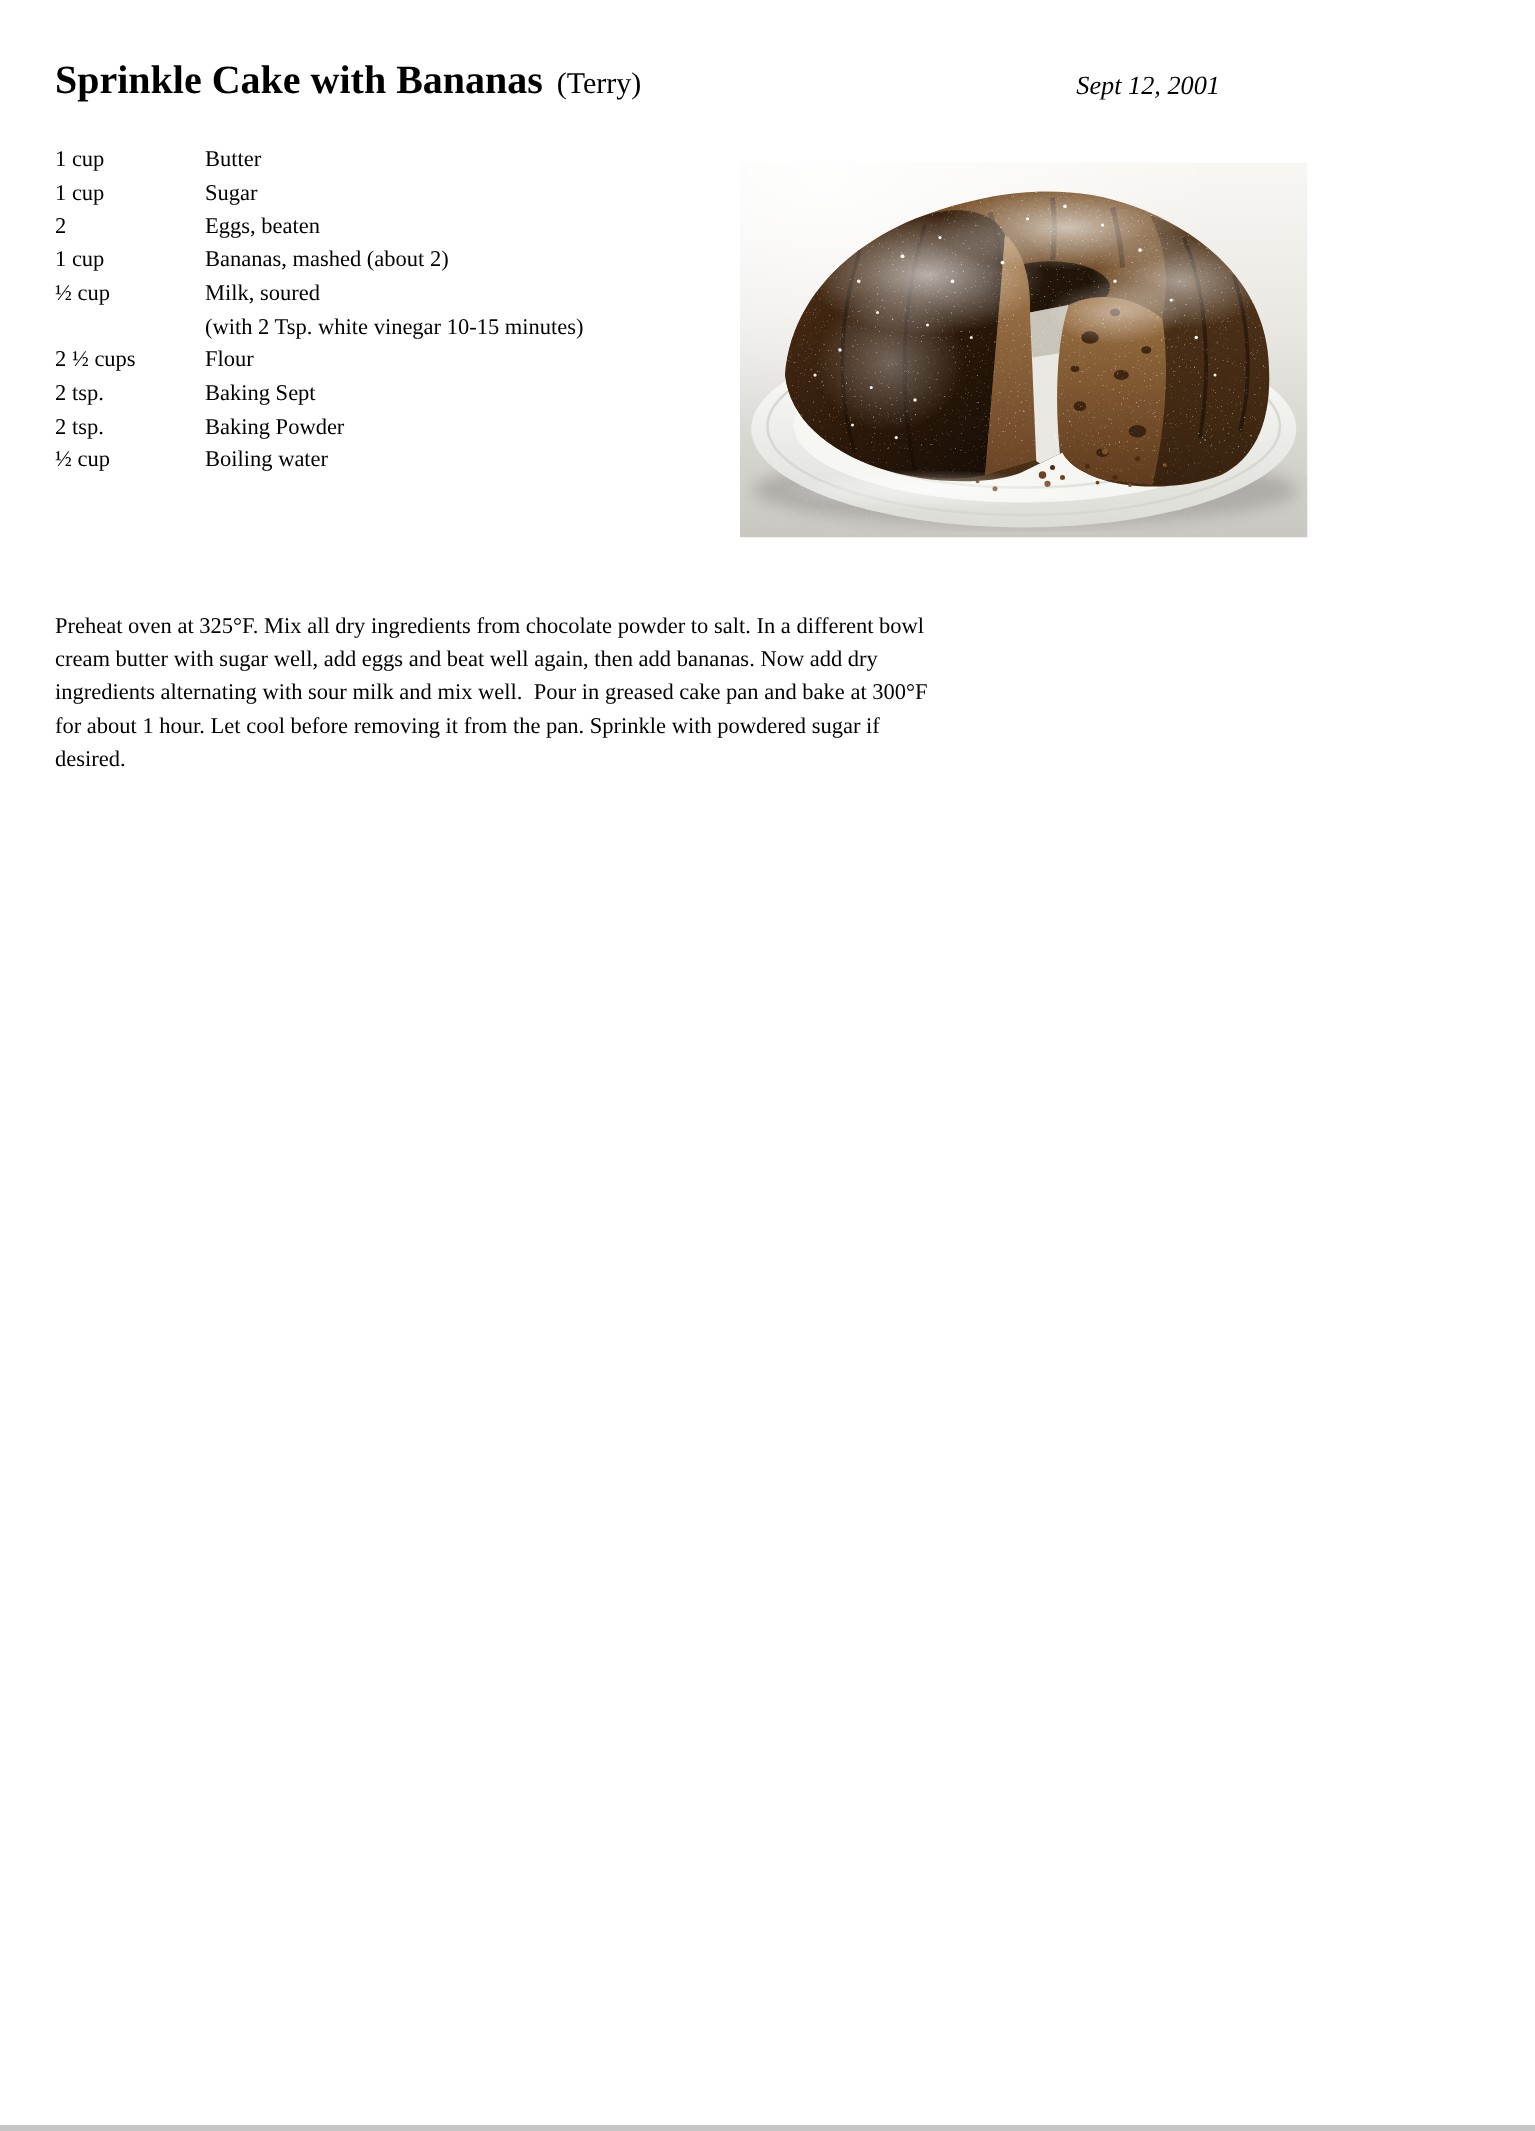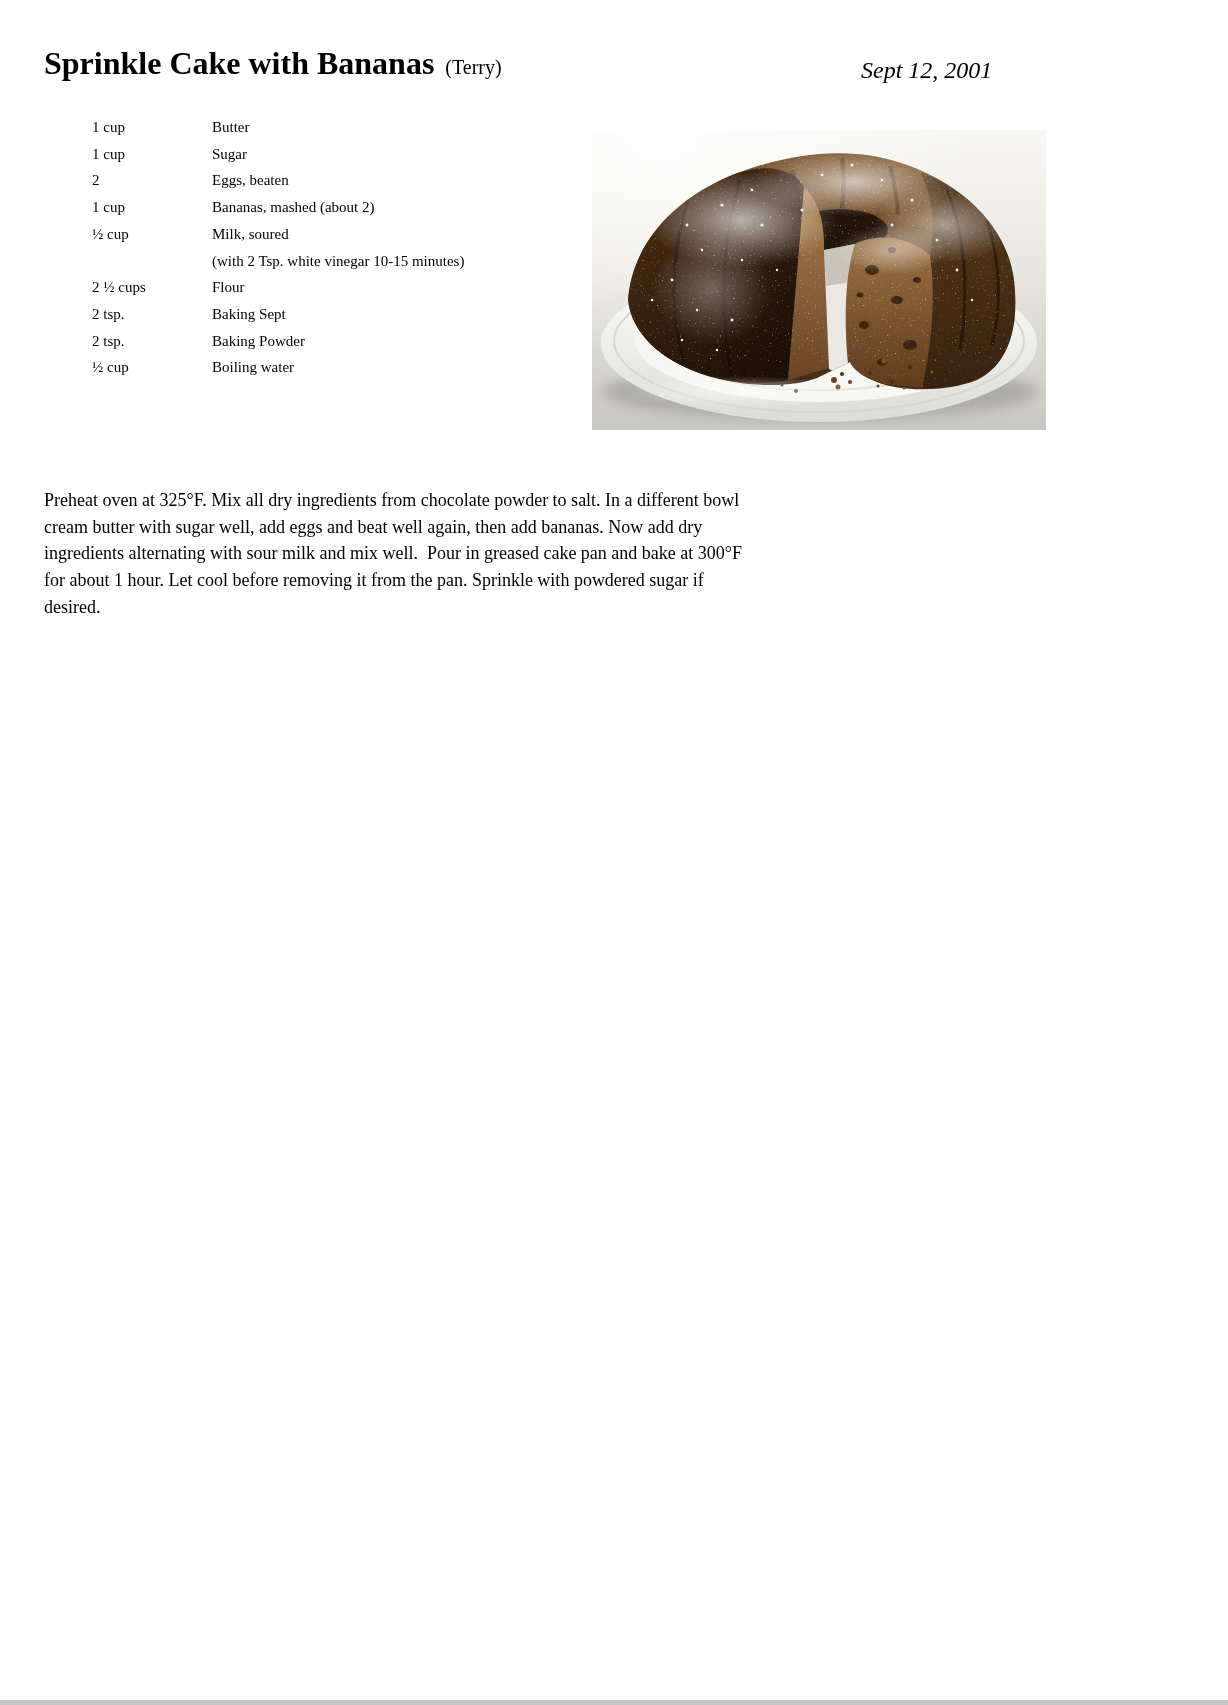--- a/index.html
+++ b/index.html
@@ -15,36 +15,35 @@
   .title-row {
     position: absolute;
     left: 44px;
     top: 47px;
     display: flex;
     align-items: baseline;
     gap: 11px;
     white-space: pre;
   }
   .title-main { font-size: 32px; font-weight: 700; line-height: 1; }
-  .title-attr { font-size: 20px; font-weight: 400; line-height: 1; }
+  .title-attr { font-size: 24px; font-weight: 400; line-height: 1; }
   .date {
     position: absolute;
     left: 861px;
     top: 58px;
-    font-size: 24px;
+    font-size: 21px;
     font-style: italic;
     line-height: 1;
     white-space: pre;
   }
   .ingredients {
     position: absolute;
     left: 44px;
     top: 114px;
-    font-size: 15px;
-    margin-left: 48px;
+    font-size: 18px;
   }
   .ing-row { display: flex; line-height: 26.7px; }
   .qty  { width: 120px; flex: none; white-space: pre; }
   .iname { white-space: pre; }
   .photo {
     position: absolute;
     left: 592px;
     top: 130px;
     width: 454px;
     height: 300px;

